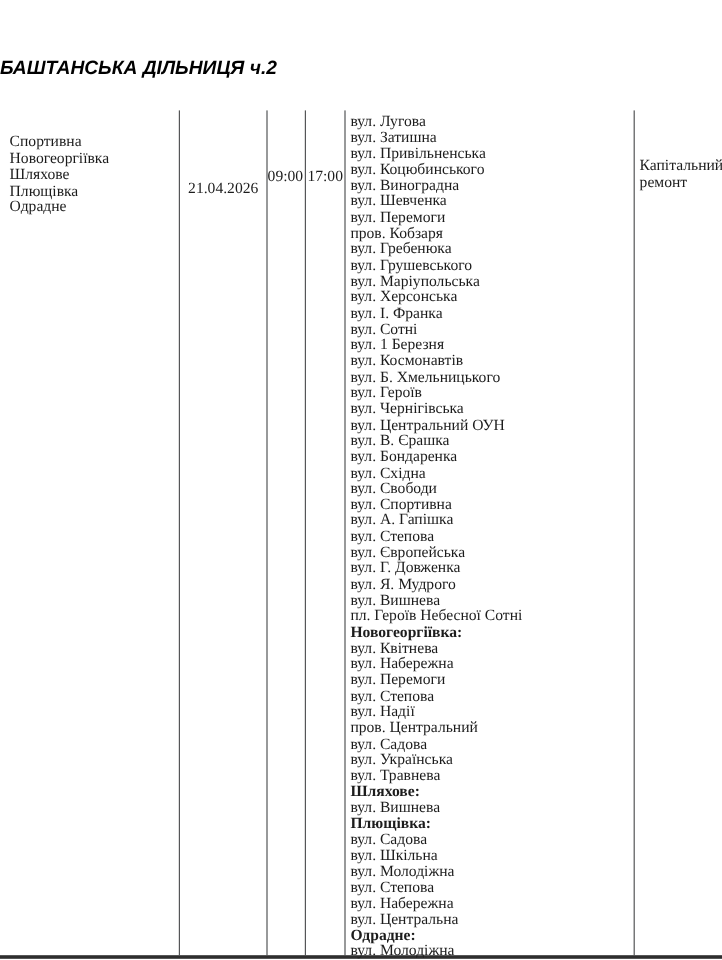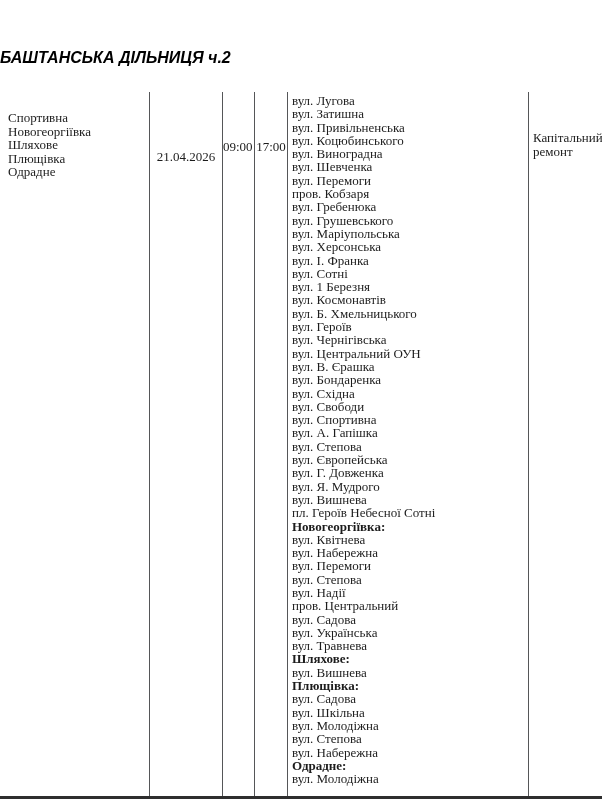--- a/index.html
+++ b/index.html
@@ -113,19 +113,20 @@
       <div class="line">вул. Українська</div>
       <div class="line">вул. Травнева</div>
       <div class="line bold">Шляхове:</div>
       <div class="line">вул. Вишнева</div>
       <div class="line bold">Плющівка:</div>
       <div class="line">вул. Садова</div>
       <div class="line">вул. Шкільна</div>
       <div class="line">вул. Молодіжна</div>
       <div class="line">вул. Степова</div>
       <div class="line">вул. Набережна</div>
+      <div class="line">вул. Центральна</div>
       <div class="line bold">Одрадне:</div>
       <div class="line">вул. Молодіжна</div>
     </div>
 
   <div class="cell repair">Капітальний ремонт</div>
 
 </div>
 
 </body></html>

